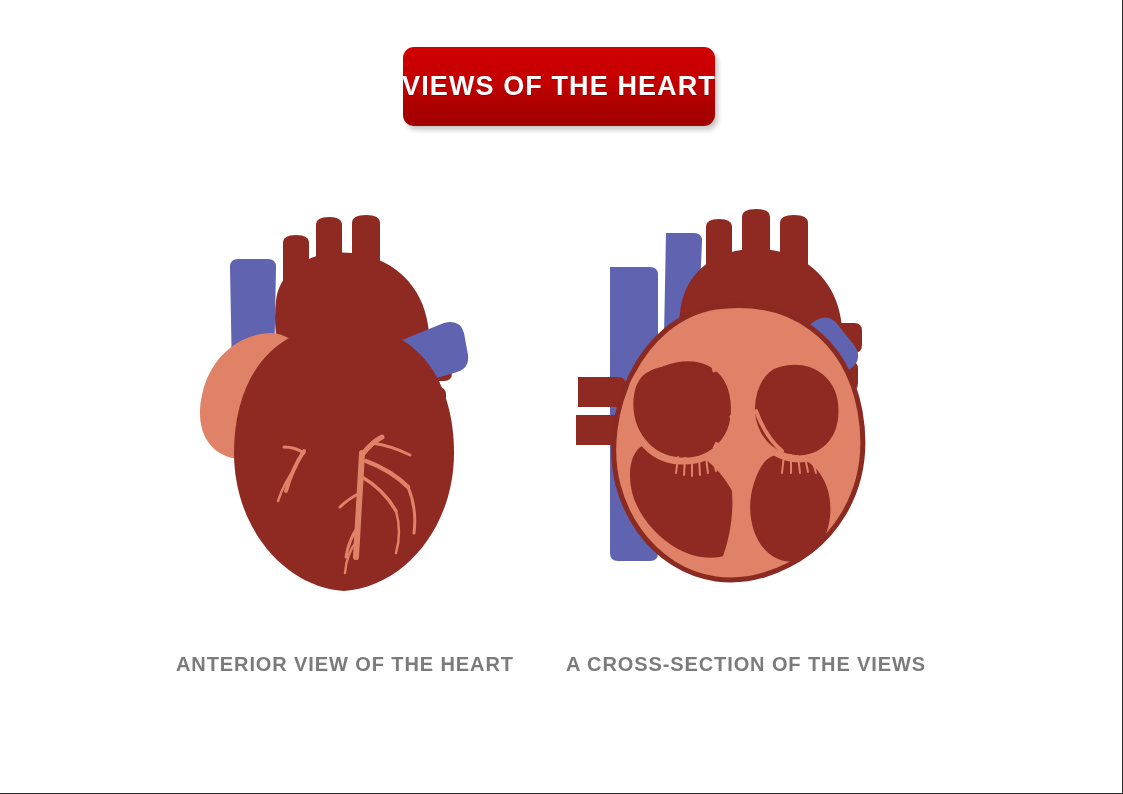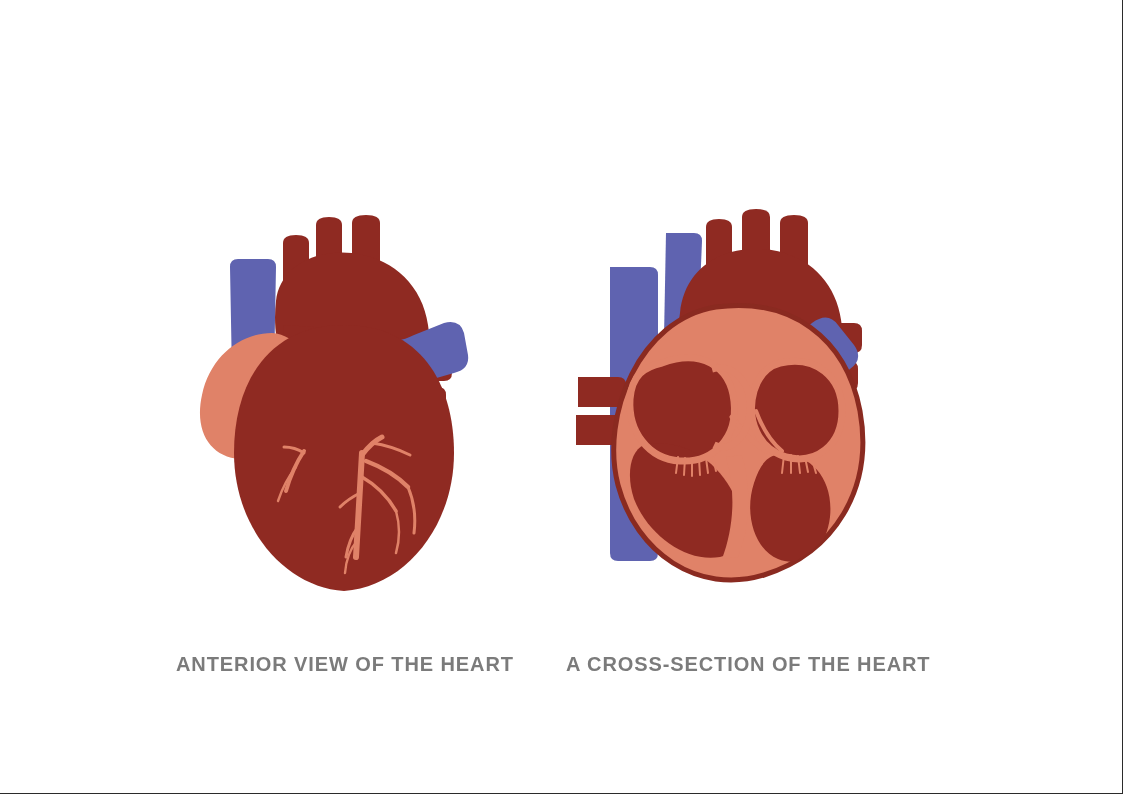--- a/index.html
+++ b/index.html
@@ -67,20 +67,23 @@
     font-weight: bold;
     letter-spacing: 0.9px;
     white-space: nowrap;
   }
 </style>
 </head>
 <body>
 
 <div id="page">
 
+  <div id="title-banner">
+    <span id="title-text">VIEWS OF THE HEART</span>
+  </div>
 
   <div class="figure" id="figure-anterior">
 
     <svg class="figure-art" width="330" height="400" viewBox="0 0 330 400" xmlns="http://www.w3.org/2000/svg">
       <defs>
         <clipPath id="clipAnteriorBody">
           <path d="M168 120
                    C 244 120, 278 178, 278 248
                    C 278 322, 228 382, 168 386
                    C 108 382, 58 322, 58 248
@@ -301,16 +304,16 @@
         <path d="M190 206 C 196 222, 204 236, 216 246" stroke-width="4"></path>
       </g>
 
       <g clip-path="url(#clipCrossBody)" fill="none" stroke="#e08268" stroke-width="7">
         <path d="M96 158 C 134 144, 164 160, 168 196 C 172 232, 148 258, 114 256 C 82 254, 62 226, 64 194 C 66 170, 78 162, 96 158 Z"></path>
         <path d="M214 158 C 250 150, 276 172, 276 206 C 276 240, 250 260, 220 252 C 192 244, 180 214, 188 186 C 193 170, 202 161, 214 158 Z"></path>
         <path d="M146 164 C 168 158, 186 178, 184 206 C 182 232, 164 248, 148 240" stroke-width="7"></path>
       </g>
     </svg>
 
-    <div class="figure-caption">A CROSS-SECTION OF THE HEART</div>
+    <div class="figure-caption">A CROSS-SECTION OF THE VIEWS</div>
   </div>
 
 </div>
 
 </body></html>

